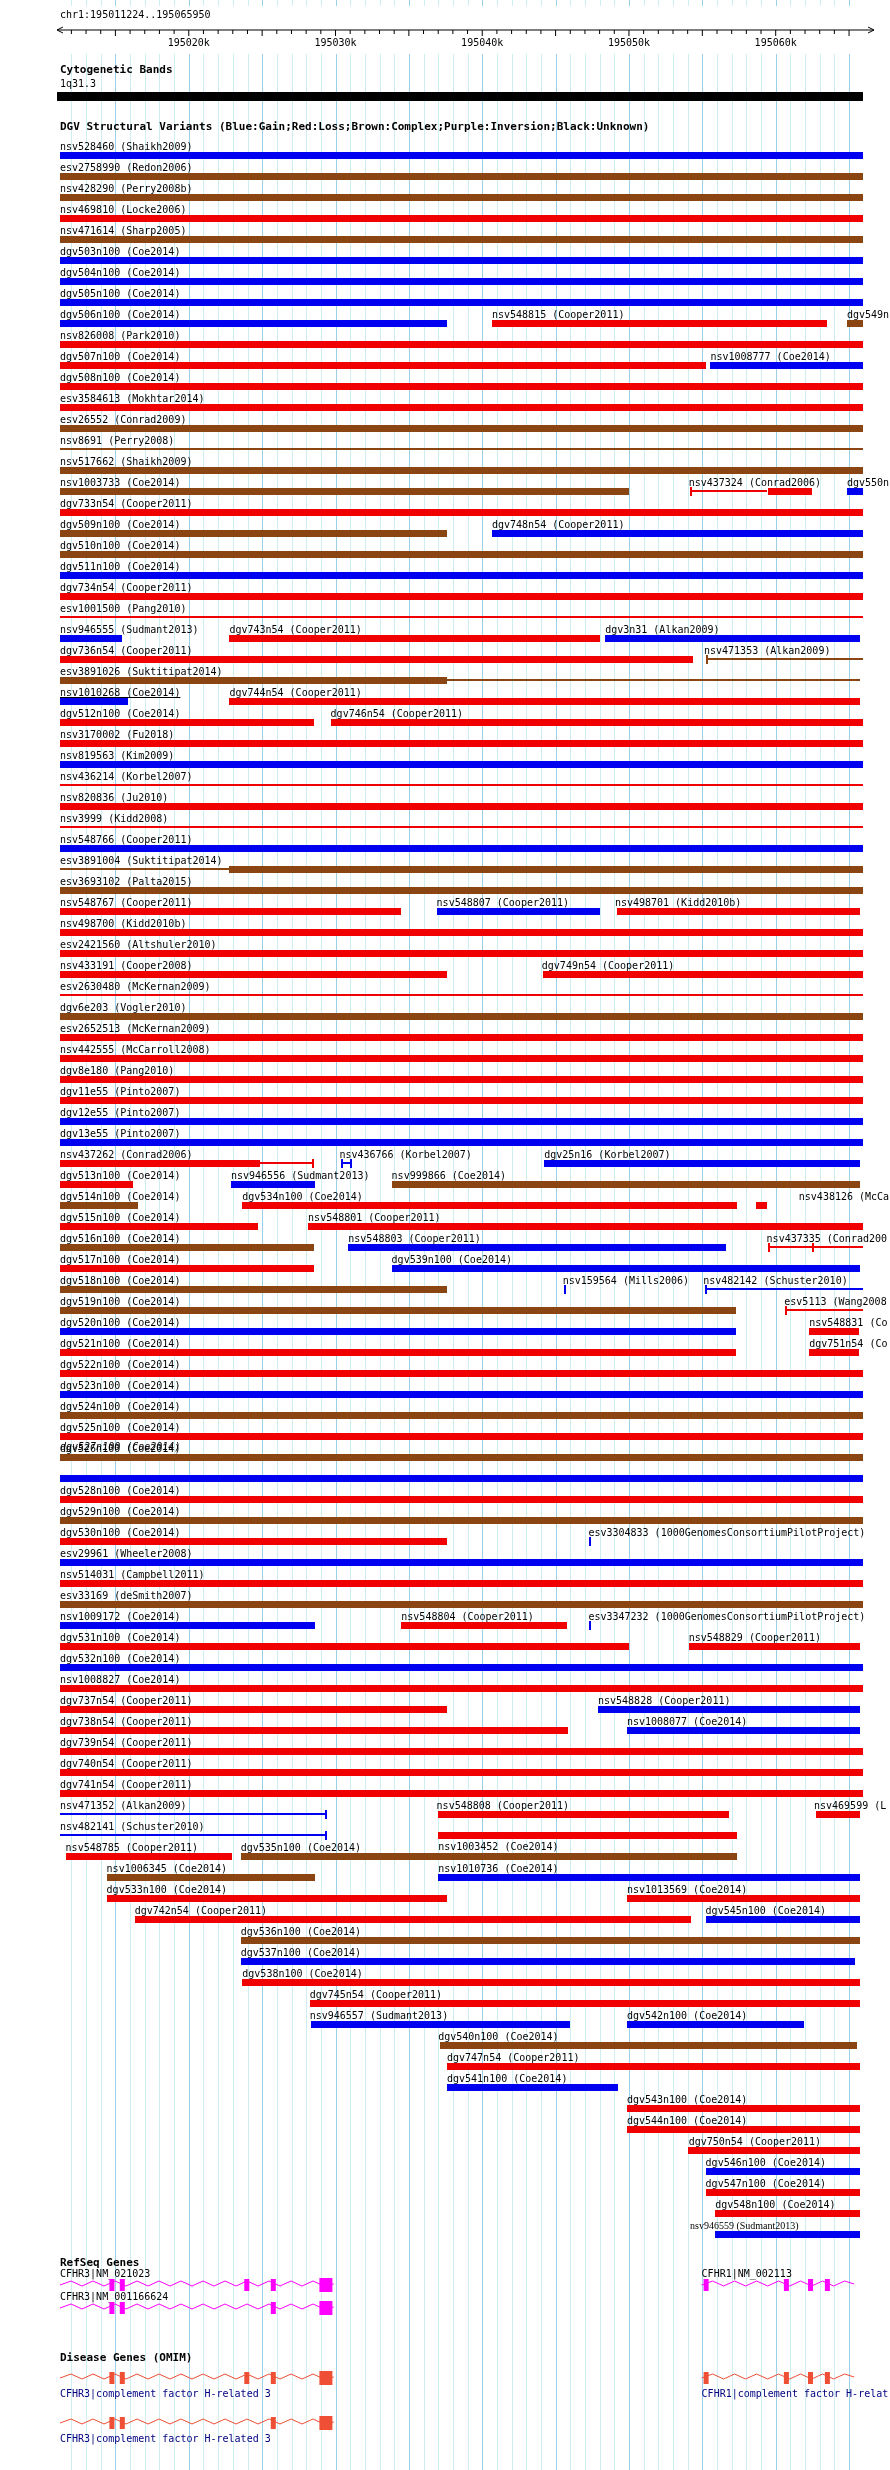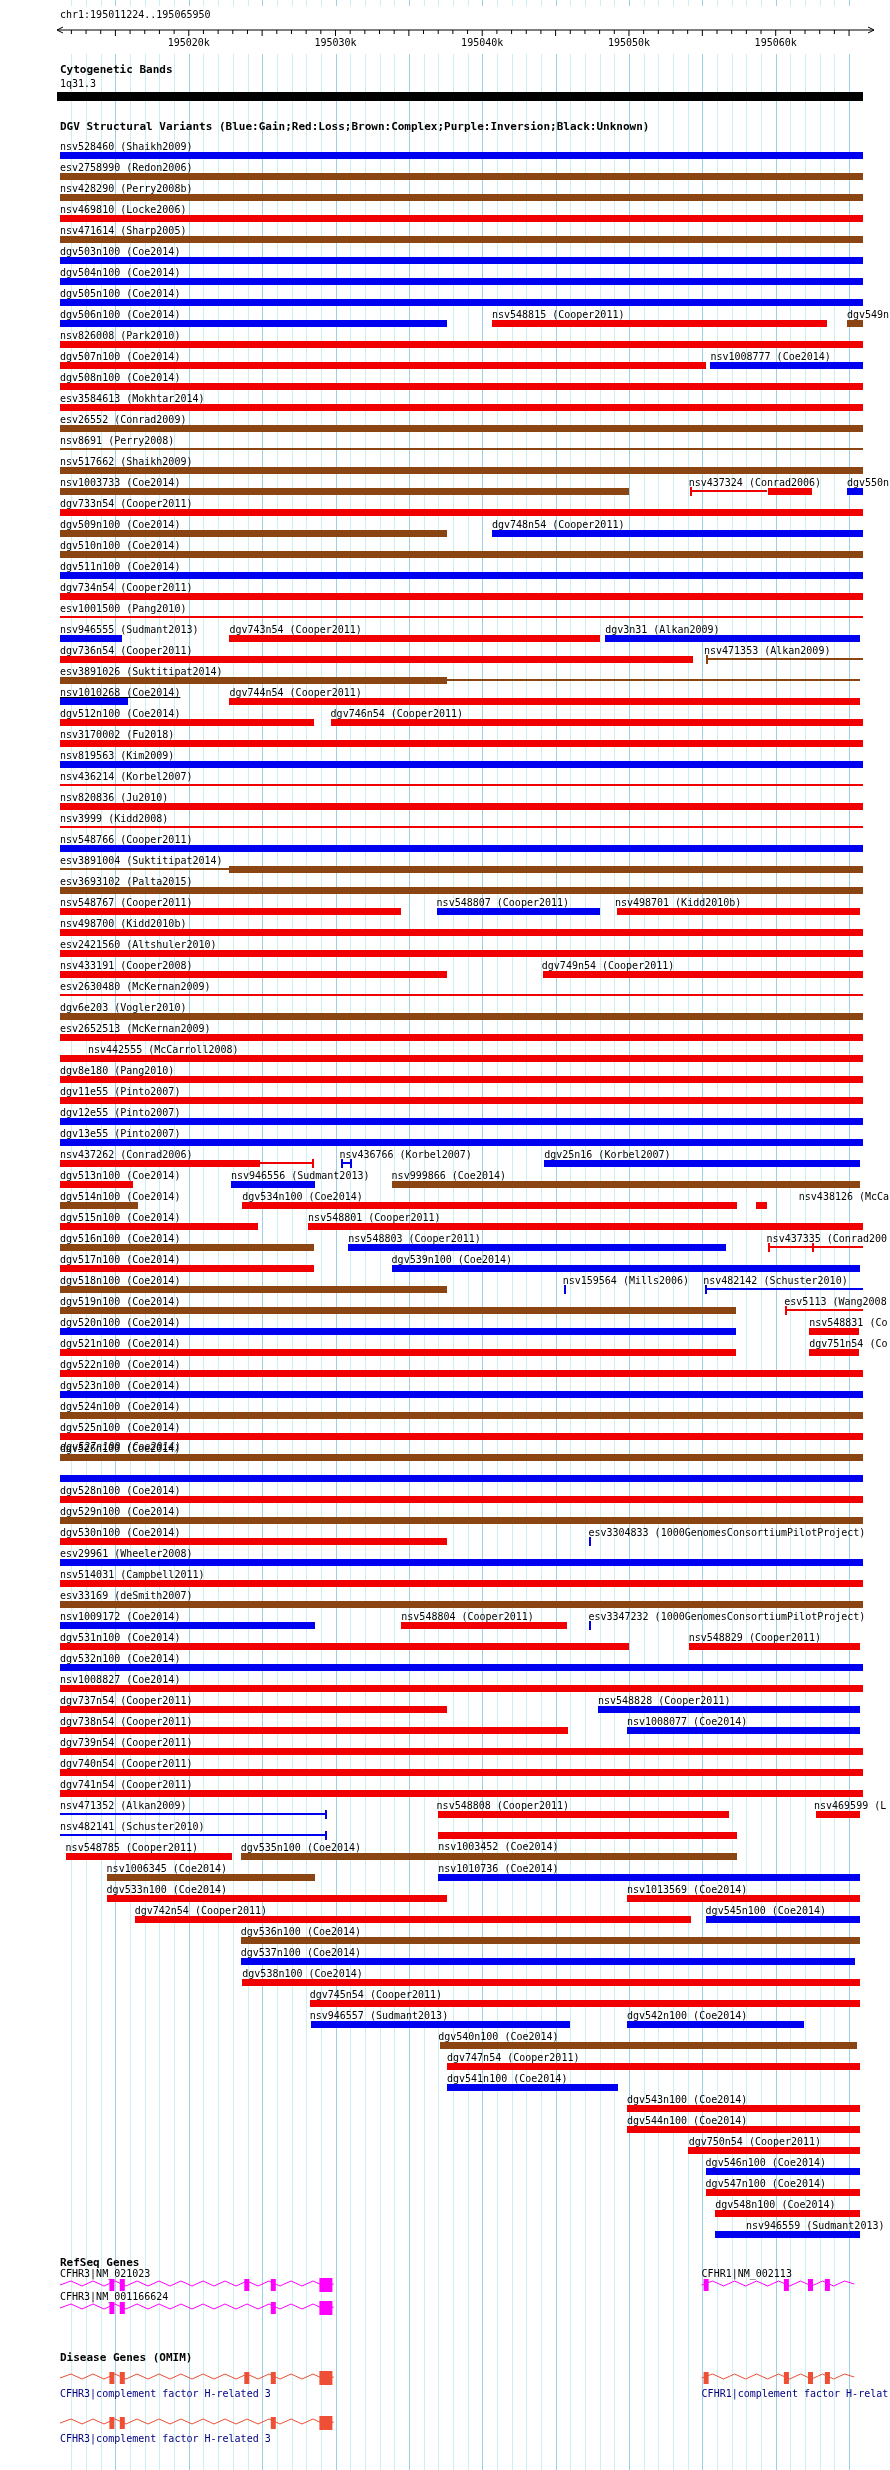--- a/index.html
+++ b/index.html
@@ -269,21 +269,21 @@
       <div class="lbl" style="left: 60px; top: 960px;">nsv433191 (Cooper2008)</div>
       <div class="lbl" style="left: 541.8px; top: 960px;">dgv749n54 (Cooper2011)</div>
       <div class="bar" style="left: 60px; width: 387px; top: 971px; background: rgb(240, 0, 0);"></div>
       <div class="bar" style="left: 542.6px; width: 320.4px; top: 971px; background: rgb(240, 0, 0);"></div>
       <div class="lbl" style="left: 60px; top: 981px;">esv2630480 (McKernan2009)</div>
       <div class="thin" style="left: 60px; width: 803px; top: 994px; background: rgb(240, 0, 0);"></div>
       <div class="lbl" style="left: 60px; top: 1002px;">dgv6e203 (Vogler2010)</div>
       <div class="bar" style="left: 60px; width: 803px; top: 1013px; background: rgb(139, 69, 19);"></div>
       <div class="lbl" style="left: 60px; top: 1023px;">esv2652513 (McKernan2009)</div>
       <div class="bar" style="left: 60px; width: 803px; top: 1034px; background: rgb(240, 0, 0);"></div>
-      <div class="lbl" style="left: 60px; top: 1044px; margin-left: 28px;">nsv442555 (McCarroll2008)</div>
+      <div class="lbl" style="left: 60px; top: 1044px;">nsv442555 (McCarroll2008)</div>
       <div class="bar" style="left: 60px; width: 803px; top: 1055px; background: rgb(240, 0, 0);"></div>
       <div class="lbl" style="left: 60px; top: 1065px;">dgv8e180 (Pang2010)</div>
       <div class="bar" style="left: 60px; width: 803px; top: 1076px; background: rgb(240, 0, 0);"></div>
       <div class="lbl" style="left: 60px; top: 1086px;">dgv11e55 (Pinto2007)</div>
       <div class="bar" style="left: 60px; width: 803px; top: 1097px; background: rgb(240, 0, 0);"></div>
       <div class="lbl" style="left: 60px; top: 1107px;">dgv12e55 (Pinto2007)</div>
       <div class="bar" style="left: 60px; width: 803px; top: 1118px; background: rgb(0, 0, 240);"></div>
       <div class="lbl" style="left: 60px; top: 1128px;">dgv13e55 (Pinto2007)</div>
       <div class="bar" style="left: 60px; width: 803px; top: 1139px; background: rgb(0, 0, 240);"></div>
       <div class="lbl" style="left: 60px; top: 1149px;">nsv437262 (Conrad2006)</div>
@@ -449,21 +449,21 @@
       <div class="lbl" style="left: 626.9px; top: 2115px;">dgv544n100 (Coe2014)</div>
       <div class="bar" style="left: 626.9px; width: 232.9px; top: 2126px; background: rgb(240, 0, 0);"></div>
       <div class="lbl" style="left: 688.7px; top: 2136px;">dgv750n54 (Cooper2011)</div>
       <div class="bar" style="left: 687.9px; width: 171.8px; top: 2147px; background: rgb(240, 0, 0);"></div>
       <div class="lbl" style="left: 705.6px; top: 2157px;">dgv546n100 (Coe2014)</div>
       <div class="bar" style="left: 705.6px; width: 154.2px; top: 2168px; background: rgb(0, 0, 240);"></div>
       <div class="lbl" style="left: 705.6px; top: 2178px;">dgv547n100 (Coe2014)</div>
       <div class="bar" style="left: 705.6px; width: 154.2px; top: 2189px; background: rgb(240, 0, 0);"></div>
       <div class="lbl" style="left: 715.2px; top: 2199px;">dgv548n100 (Coe2014)</div>
       <div class="bar" style="left: 715.2px; width: 144.5px; top: 2210px; background: rgb(240, 0, 0);"></div>
-      <div class="lbl" style="left: 746px; top: 2220px;">nsv946559 (Sudmant2013)</div>
+      <div class="lbl" style="left: 690px; top: 2220px; font-family: Liberation Serif, serif;">nsv946559 (Sudmant2013)</div>
       <div class="bar" style="left: 715.2px; width: 144.5px; top: 2231px; background: rgb(0, 0, 240);"></div>
     </div>
 
   <div class="sec" style="top:2256px">RefSeq Genes</div>
   <div id="refseq">
       <div class="glabel" style="left: 60px; top: 2268px; color: rgb(0, 0, 0);">CFHR3|NM_021023</div>
       <div class="glabel" style="left: 701.6px; top: 2268px; color: rgb(0, 0, 0);">CFHR1|NM_002113</div>
       <svg width="890" height="16" style="position: absolute; left: 0px; top: 2277px;">
         <path d="M60.0 8L71.0 4L82.0 9L93.0 4L104.0 9L115.0 4L126.0 9L137.0 4L148.0 9L159.0 4L170.0 9L181.0 4L192.0 9L203.0 4L214.0 9L225.0 4L236.0 9L247.0 4L258.0 9L269.0 4L280.0 9L291.0 4L302.0 9L313.0 4L324.0 9L333.8 7" fill="none" stroke="#ff00ff" stroke-width="1"></path>
         <rect x="109.4" y="2" width="5" height="12" fill="#ff00ff"></rect>

